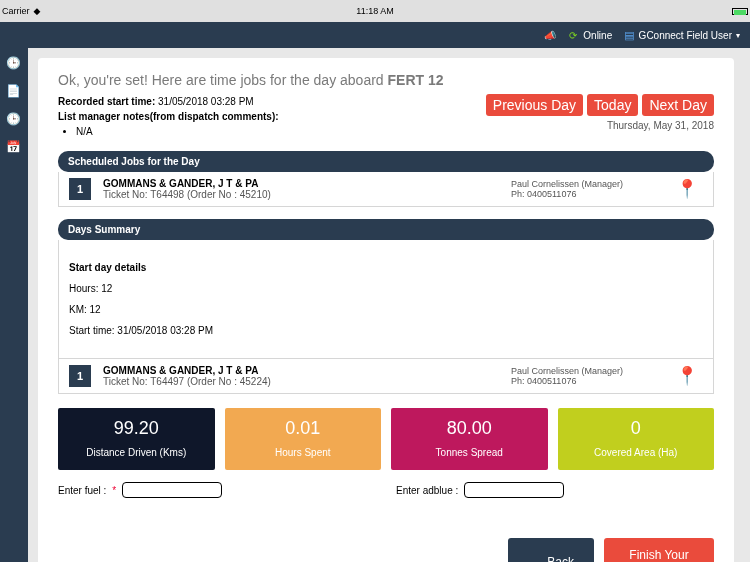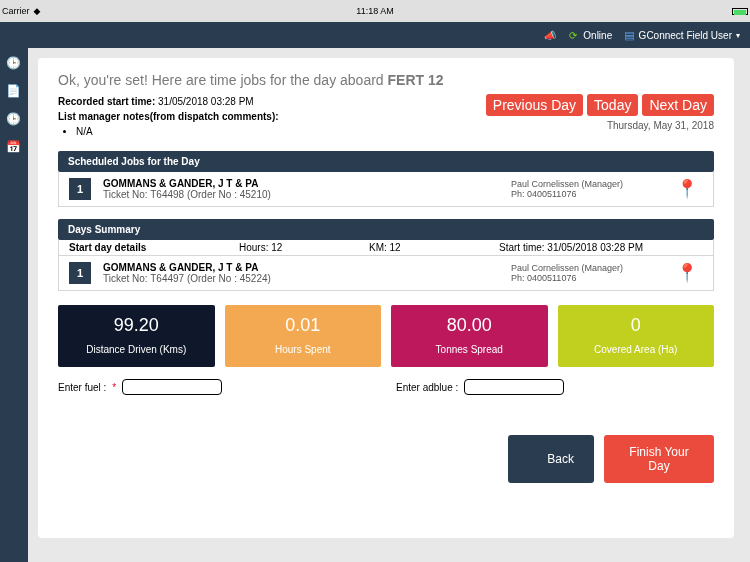--- a/index.html
+++ b/index.html
@@ -27,31 +27,31 @@
 
   .greet { color: #7a7a7a; font-size: 14px; margin-bottom: 6px; }
   .greet b { color: #7a7a7a; }
   .top-row { display: flex; justify-content: space-between; align-items: flex-start; }
   .meta { font-size: 10px; color: #000; line-height: 1.5; }
   .meta ul { margin-left: 18px; }
   .nav-btns { display: flex; gap: 4px; }
   .nav-btns button { background: #ea4b3c; color: #fff; border: none; border-radius: 3px; font-size: 14px; padding: 3px 7px; cursor: pointer; }
   .date-right { font-size: 10px; color: #555; text-align: right; margin-top: 4px; }
 
-  .section-head { background: #2a3c50; color: #fff; font-size: 10px; font-weight: bold; padding: 5px 10px; margin-top: 12px; border-radius: 2px; }
+  .section-head { background: #2a3c50; color: #fff; font-size: 10px; font-weight: bold; padding: 5px 10px; margin-top: 12px; border-radius: 10px; }
 
   .job-row { display: flex; align-items: center; border: 1px solid #d6d6d6; border-top: none; padding: 6px 10px; gap: 12px; background: #fff; }
   .job-num { width: 22px; height: 22px; background: #2a3c50; color: #fff; display: flex; align-items: center; justify-content: center; font-size: 11px; font-weight: bold; }
   .job-info { flex: 1; font-size: 10px; }
   .job-info .name { font-weight: bold; }
   .job-info .ticket { color: #555; }
   .job-contact { font-size: 9px; color: #555; text-align: left; width: 150px; }
   .pin { color: #ea4b3c; font-size: 18px; width: 30px; text-align: center; }
 
-  .summary-detail { display: flex; font-size: 10px; padding: 2px 10px; border: 1px solid #d6d6d6; border-top: none; gap: 10px; }
+  .summary-detail { display: flex; font-size: 10px; padding: 22px 10px; border: 1px solid #d6d6d6; border-top: none; gap: 10px; flex-direction: column; }
   .summary-detail .lbl { font-weight: bold; width: 160px; }
   .summary-detail .kv { width: 120px; }
   .summary-detail .st { flex: 1; }
 
   .stats { display: flex; gap: 10px; margin-top: 14px; }
   .stat { flex: 1; color: #fff; text-align: center; padding: 10px 4px 12px 4px; border-radius: 2px; }
   .stat .val { font-size: 18px; font-weight: 500; }
   .stat .lbl { font-size: 10px; margin-top: 8px; }
   .stat.blue { background: #0f172a; }
   .stat.orange { background: #f2a951; }

